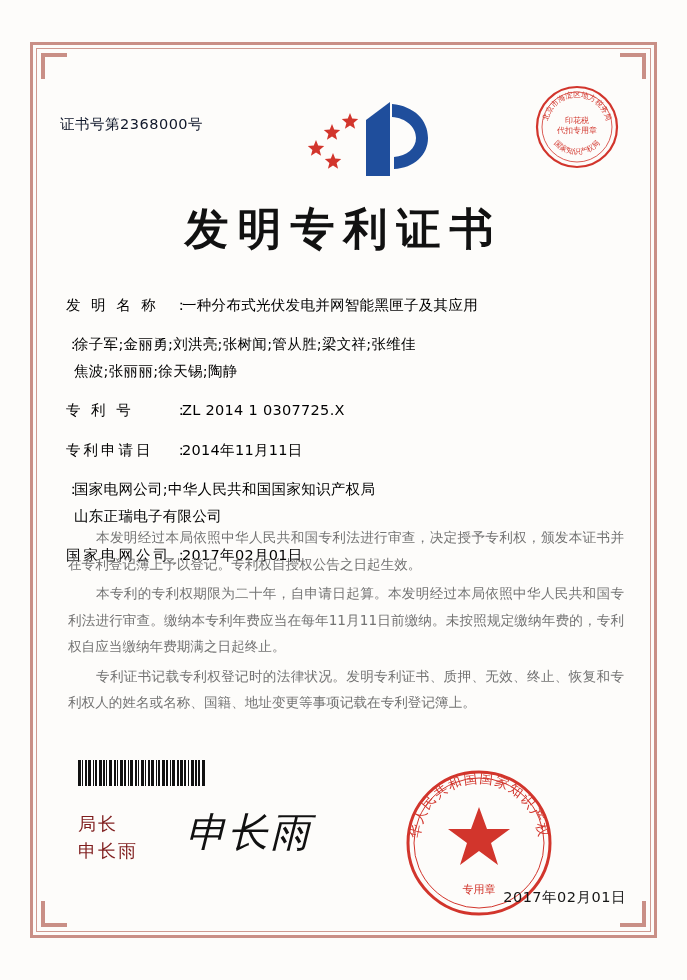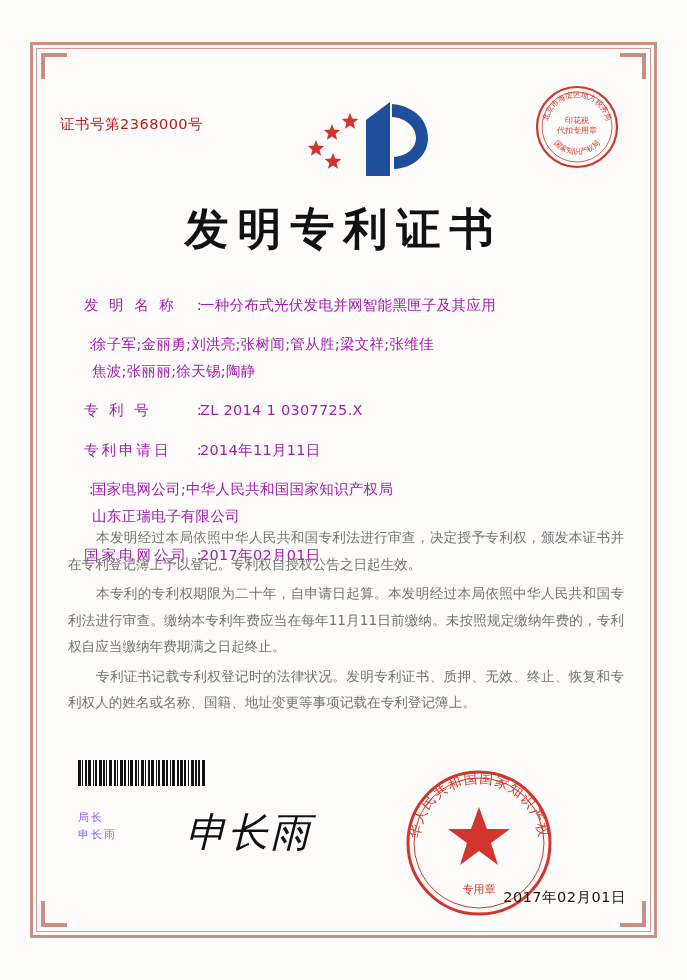--- a/index.html
+++ b/index.html
@@ -56,21 +56,21 @@
     width: 575px;
     height: 840px;
   }
 
   
   .cert-no {
     position: absolute;
     left: 4px;
     top: 45px;
     font-size: 14.5px;
-    color: #b91c1c;
+    color: #0f172a;
     letter-spacing: 0.5px;
     font-family: "DejaVu Sans", "Liberation Sans", sans-serif;
   }
 
   
   .logo {
     position: absolute;
     left: 250px;
     top: 28px;
     width: 125px;
@@ -96,25 +96,25 @@
     font-size: 44px;
     letter-spacing: 9px;
     color: #111;
     font-weight: bold;
     font-family: "DejaVu Sans", "Liberation Sans", sans-serif;
   }
 
   
   .fields {
     position: absolute;
-    left: 28px;
+    left: 10px;
     top: 224px;
     width: 560px;
     font-size: 14.5px;
-    color: #a21caf;
+    color: #000000;
     line-height: 1.55;
   }
   .row {
     display: flex;
     margin-bottom: 17px;
   }
   .row .label {
     width: 108px;
     flex: 0 0 108px;
     white-space: nowrap;
@@ -162,22 +162,22 @@
     background: #111;
     height: 26px;
     vertical-align: top;
   }
 
   
   .sig-block {
     position: absolute;
     left: 22px;
     top: 740px;
-    font-size: 11px;
-    color: #8b5cf6;
+    font-size: 18px;
+    color: #7f1d1d;
     line-height: 1.5;
     letter-spacing: 2px;
   }
   .signature {
     position: absolute;
     left: 130px;
     top: 735px;
     width: 215px;
     height: 60px;
     font-family: "DejaVu Serif", "Liberation Serif", serif;

